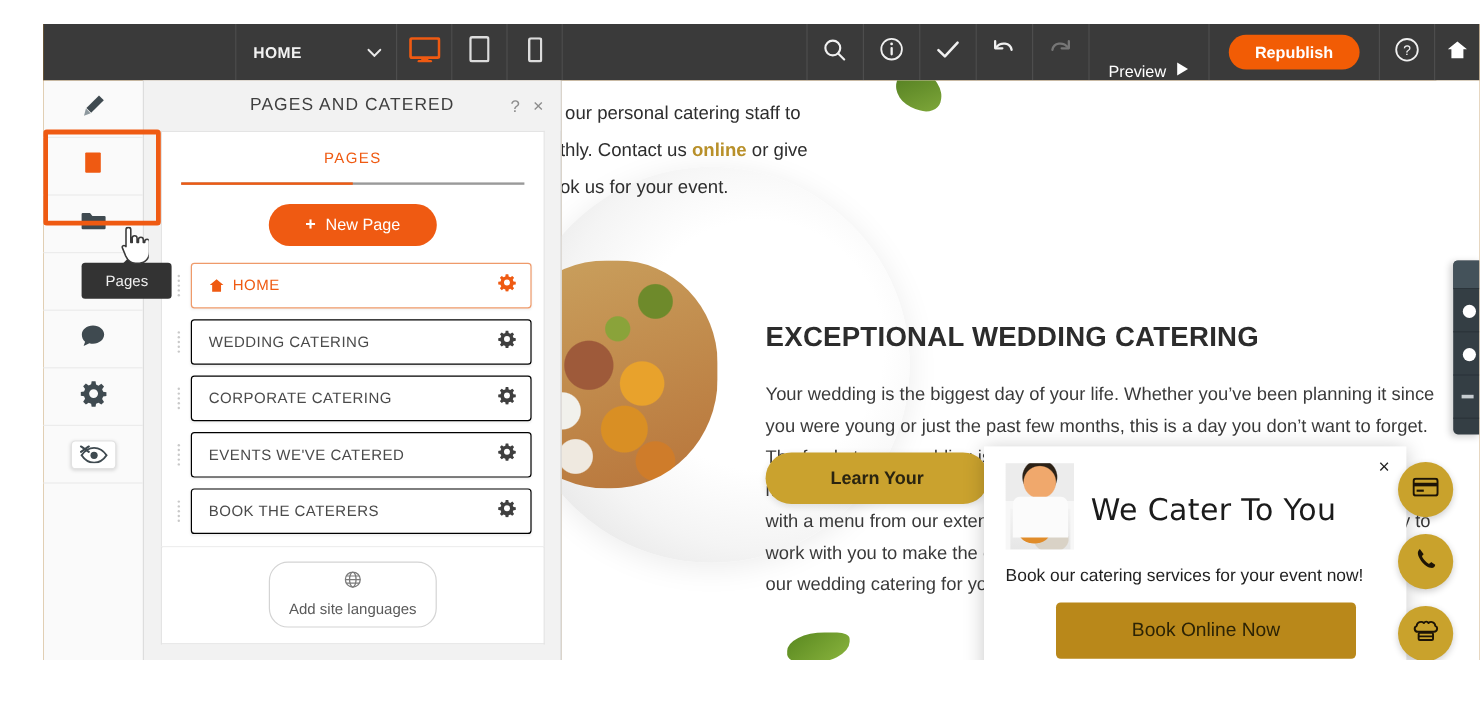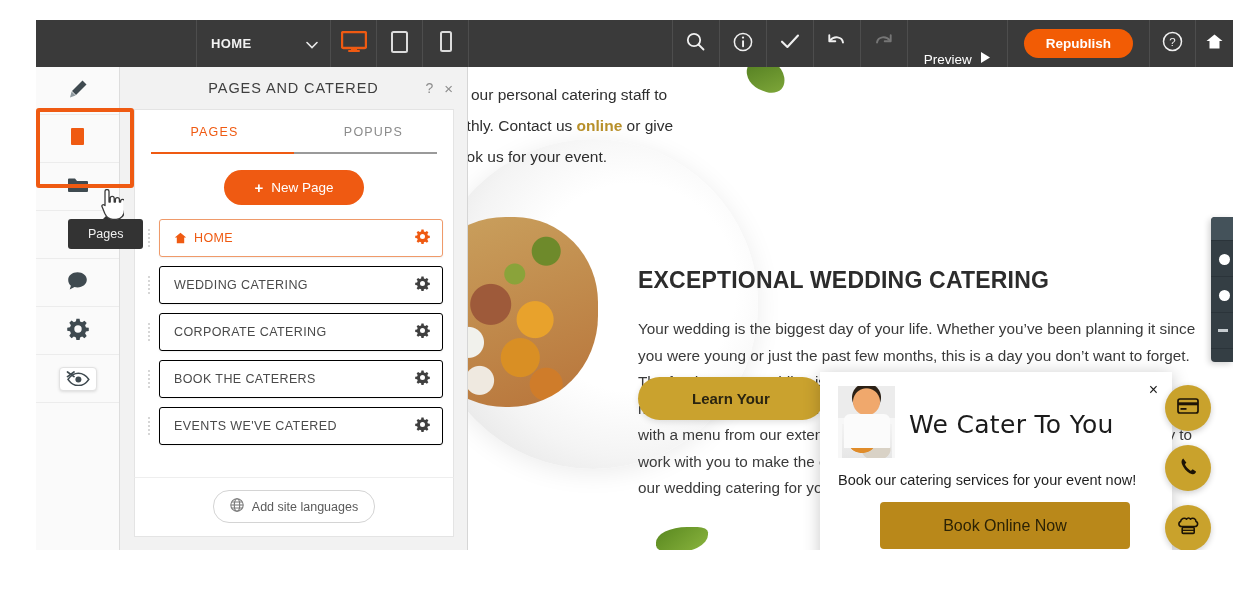--- a/index.html
+++ b/index.html
@@ -174,21 +174,21 @@
 
   .panel-foot {
     position:absolute; left:14px; bottom:13px; width:320px;
     display:flex; justify-content:center;
     background:#fff; border:1px solid #e4e4e4; border-top:1px solid #eeeeee;
     padding:12px 0 13px;
   }
   .btn-lang {
     border:1px solid #d4d4d4; background:#fff; border-radius:16px;
     padding:7px 16px; font-size:12.5px; color:#5a5a5a; cursor:pointer;
-    display:flex; align-items:center; gap:8px; font-family:inherit;
+    display:flex; align-items:center; gap:8px; font-family:inherit;flex-direction:column;
   }
 
   
   .canvas {
     position:absolute; left:432px; top:0; width:765px; height:483px;
     background:#ffffff; overflow:hidden;
   }
   .plate {
     position:absolute; left:-40px; top:72px; width:330px; height:330px;
     border-radius:50%;
@@ -521,21 +521,20 @@
           <span class="panel-title">PAGES AND CATERED</span>
           <span class="panel-head-actions">
             <span class="pa-q">?</span>
             <span class="pa-x">×</span>
           </span>
         </div>
 
         <div class="panel-card">
           <div class="tabs">
             <div class="tab active">PAGES</div>
-            <div class="tab">POPUPS</div>
             <div class="tabs-underline">
                 <div class="on"></div>
               </div>
           </div>
 
           <div class="new-page-row">
             <button class="btn-new-page">
               <span class="plus">+</span>
               <span>New Page</span>
             </button>
@@ -604,39 +603,39 @@
 
             <div class="page-row">
               <span class="grip">
                   <i></i>
                   <i></i>
                   <i></i>
                   <i></i>
                   <i></i>
                 </span>
               <div class="page-item">
-                <span class="page-label">BOOK THE CATERERS</span>
+                <span class="page-label">EVENTS WE'VE CATERED</span>
                 <span>
                   <svg width="15" height="15" viewBox="0 0 15 15">
                       <path d="M7.5 5 a2.5 2.5 0 1 0 0 5 a2.5 2.5 0 1 0 0 -5 M6.4 0.6h2.2l.3 1.9 1.4.6 1.6-1.1 1.5 1.5-1.1 1.6.6 1.4 1.9.3v2.2l-1.9.3-.6 1.4 1.1 1.6-1.5 1.5-1.6-1.1-1.4.6-.3 1.9H6.4l-.3-1.9-1.4-.6-1.6 1.1-1.5-1.5 1.1-1.6-.6-1.4-1.9-.3V6.8l1.9-.3.6-1.4L1.6 3.5 3.1 2l1.6 1.1 1.4-.6z" fill="#3f3f3f"></path>
                     </svg>
                 </span>
               </div>
             </div>
 
             <div class="page-row">
               <span class="grip">
                   <i></i>
                   <i></i>
                   <i></i>
                   <i></i>
                   <i></i>
                 </span>
               <div class="page-item">
-                <span class="page-label">EVENTS WE'VE CATERED</span>
+                <span class="page-label">BOOK THE CATERERS</span>
                 <span>
                   <svg width="15" height="15" viewBox="0 0 15 15">
                       <path d="M7.5 5 a2.5 2.5 0 1 0 0 5 a2.5 2.5 0 1 0 0 -5 M6.4 0.6h2.2l.3 1.9 1.4.6 1.6-1.1 1.5 1.5-1.1 1.6.6 1.4 1.9.3v2.2l-1.9.3-.6 1.4 1.1 1.6-1.5 1.5-1.6-1.1-1.4.6-.3 1.9H6.4l-.3-1.9-1.4-.6-1.6 1.1-1.5-1.5 1.1-1.6-.6-1.4-1.9-.3V6.8l1.9-.3.6-1.4L1.6 3.5 3.1 2l1.6 1.1 1.4-.6z" fill="#3f3f3f"></path>
                     </svg>
                 </span>
               </div>
             </div>
 
           </div>
         </div>

